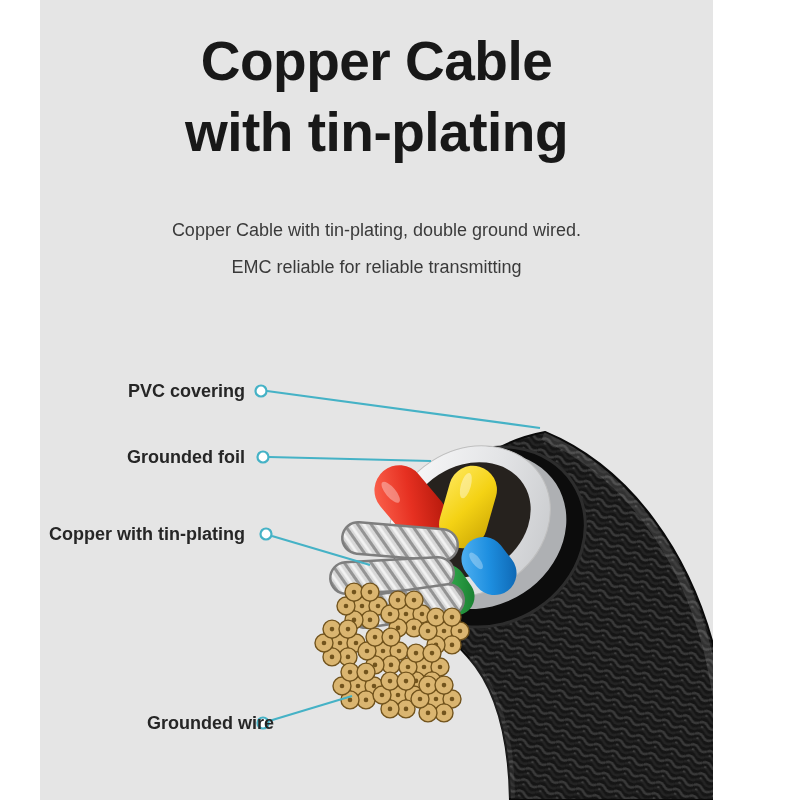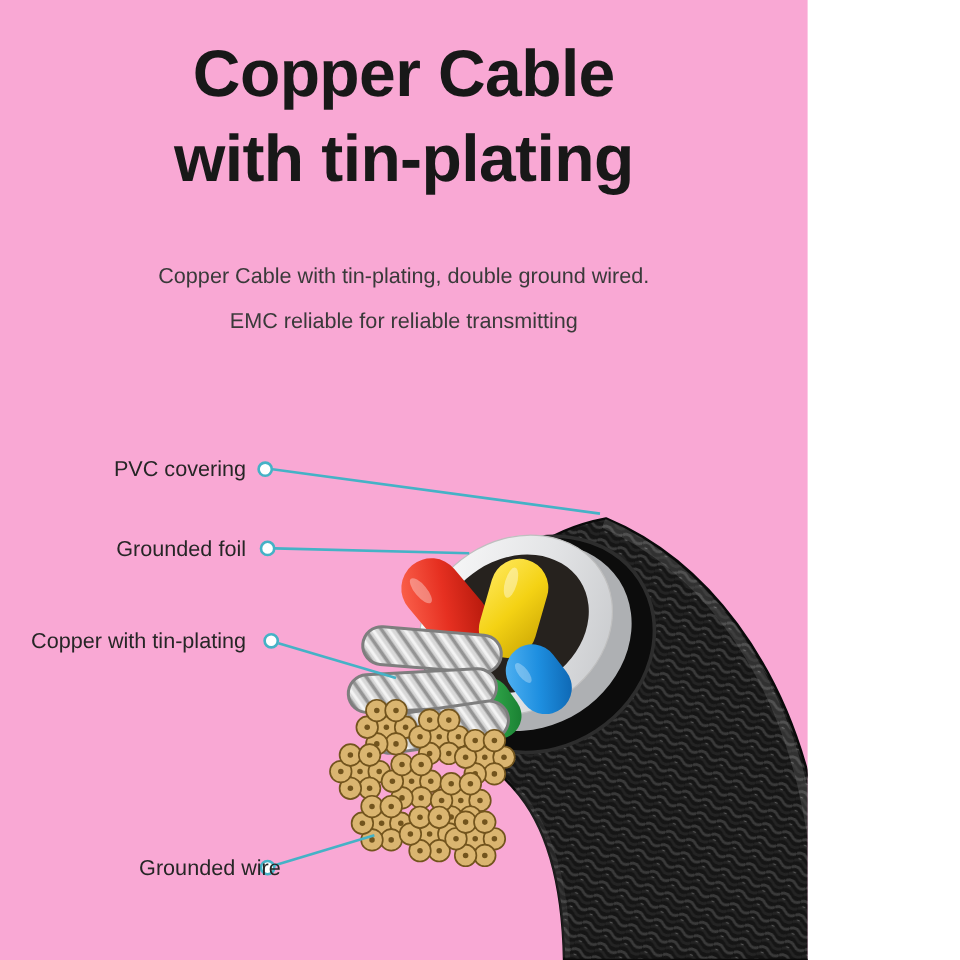--- a/index.html
+++ b/index.html
@@ -1,31 +1,32 @@
 <!DOCTYPE html>
 <html><head>
 <meta charset="utf-8">
 <style>
   html,body{margin:0;padding:0;background:#ffffff;}
   .stage{
-    position:relative;width:673px;height:800px;overflow:hidden;background:#f9a8d4;
+    position:relative;width:673px;height:800px;overflow:hidden;background:#e5e5e5;
     font-family:"Liberation Sans","DejaVu Sans",sans-serif;
+    margin-left:40px;
   }
   .art{position:absolute;left:0;top:0;}
   .title{
     position:absolute;top:26px;left:0;right:0;text-align:center;
     font-size:55px;font-weight:700;line-height:71px;color:#181818;letter-spacing:-0.5px;
   }
   .subtitle{
     position:absolute;top:212px;left:0;right:0;text-align:center;
     font-size:18px;line-height:37px;color:#3a3a3a;font-weight:400;
   }
   .callout-label{
     position:absolute;left:0;width:205px;text-align:right;
-    font-size:18px;color:#262626;line-height:22px;white-space:nowrap;
+    font-size:18px;color:#262626;line-height:22px;white-space:nowrap;font-weight:bold;
   }
   .lbl-pvc{top:380px;}
   .lbl-foil{top:446px;}
   .lbl-copper{top:523px;}
   .lbl-ground{top:712px;padding-left:29px;}
 </style>
 </head>
 <body>
 
 <div class="stage">

